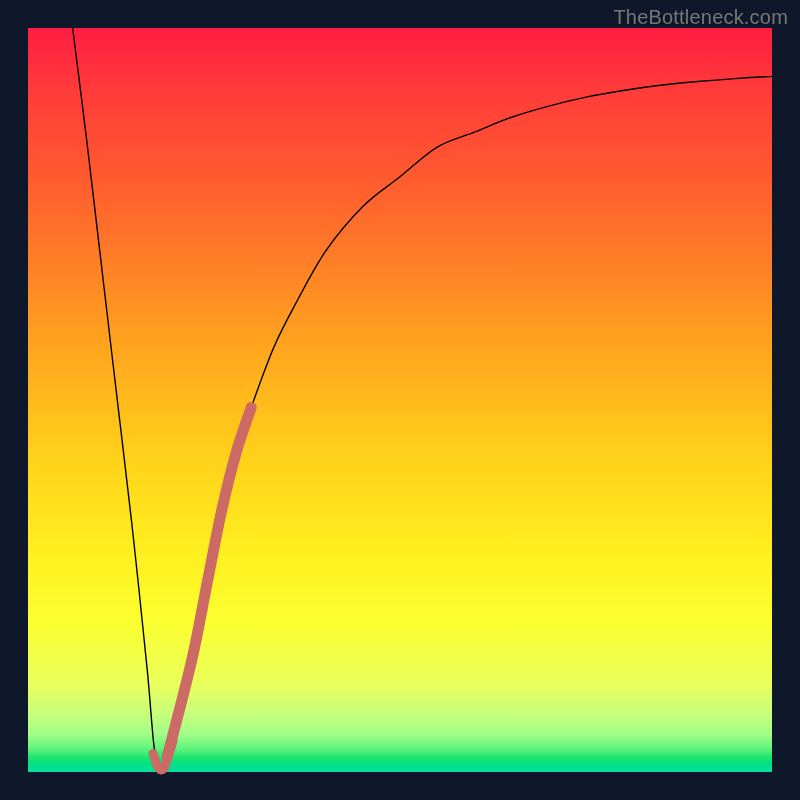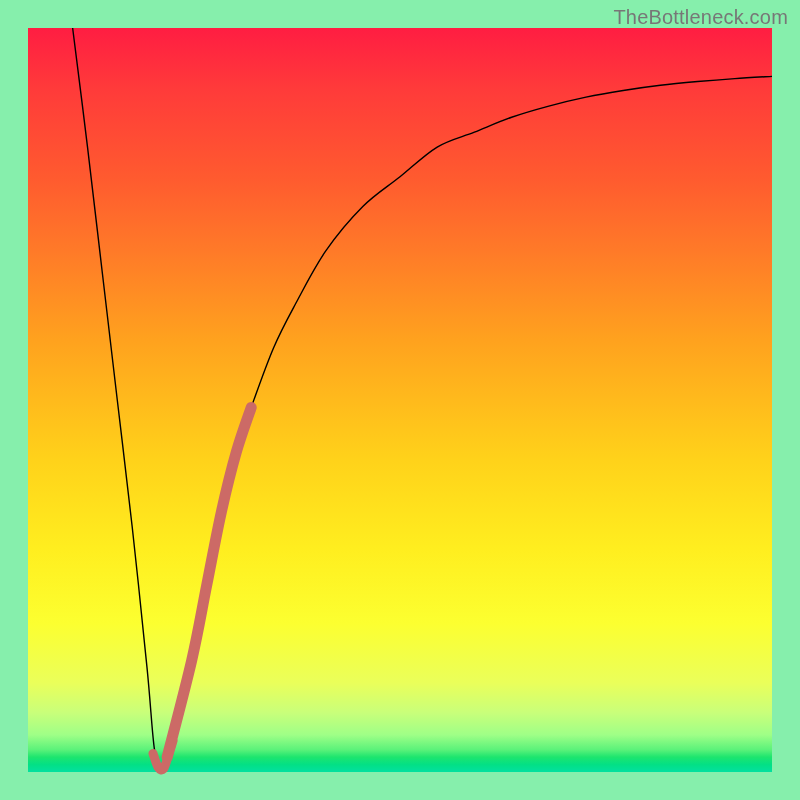--- a/index.html
+++ b/index.html
@@ -8,21 +8,21 @@
     width: 800px;
     height: 800px;
     overflow: hidden;
     background: #000;
     font-family: Arial, Helvetica, sans-serif;
   }
   .frame {
     position: relative;
     width: 800px;
     height: 800px;
-    background: #86efac;
+    background: #0f172a;
   }
   .plot {
     position: absolute;
     left: 28px;
     top: 28px;
     width: 744px;
     height: 744px;
     background: linear-gradient(to bottom,
       #ff1d42 0%,
       #ff3a3a 8%,

